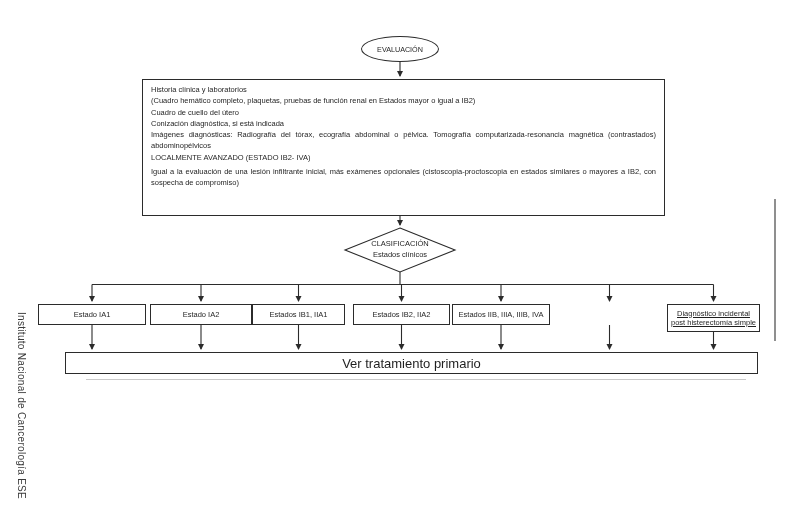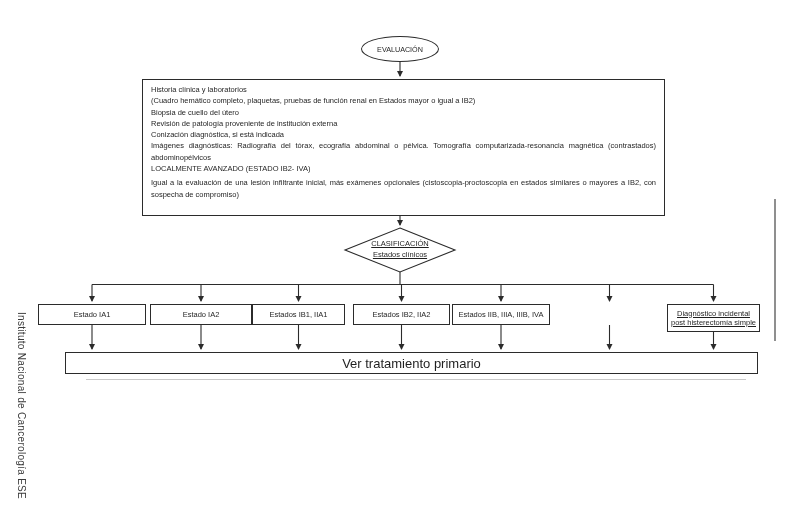--- a/index.html
+++ b/index.html
@@ -81,21 +81,20 @@
   .eval-box p.justify { text-align: justify; }
   .eval-box p.gap { margin-top: 3px; }
 
   .decision-label {
     position: absolute;
     left: 345px; top: 238px;
     width: 110px;
     text-align: center;
     font-size: 7.5px;
     line-height: 11px;
-    text-decoration: underline;
   }
 
   .stage {
     position: absolute;
     top: 304px;
     height: 21px;
     border: 1.1px solid #2b2b2b;
     background: #fff;
     display: flex; align-items: center; justify-content: center;
     text-align: center;
@@ -170,22 +169,21 @@
     <polygon class="diamond" points="400,228 455,250 400,272 345,250"></polygon>
   </svg>
 
   <div class="oval">
     <span>EVALUACIÓN</span>
   </div>
 
   <div class="eval-box">
     <p>Historia clínica y laboratorios</p>
     <p>(Cuadro hemático completo, plaquetas, pruebas de función renal en Estados mayor o igual a IB2)</p>
-    <p>Biopsia de cuello del útero</p>
-    <p>Revisión de patología proveniente de institución externa</p>
+    <p>Cuadro de cuello del útero</p>
     <p>Conización diagnóstica, si está indicada</p>
     <p class="justify">Imágenes diagnósticas: Radiografía del tórax, ecografía abdominal o pélvica. Tomografía computarizada-resonancia magnética (contrastados) abdominopélvicos</p>
     <p>LOCALMENTE AVANZADO (ESTADO IB2- IVA)</p>
     <p class="justify gap">Igual a la evaluación de una lesión infiltrante inicial, más exámenes opcionales (cistoscopia-proctoscopia en estados similares o mayores a IB2, con sospecha de compromiso)</p>
   </div>
 
   <div class="decision-label">
     <div>CLASIFICACIÓN</div>
     <div>Estados clínicos</div>
   </div>

